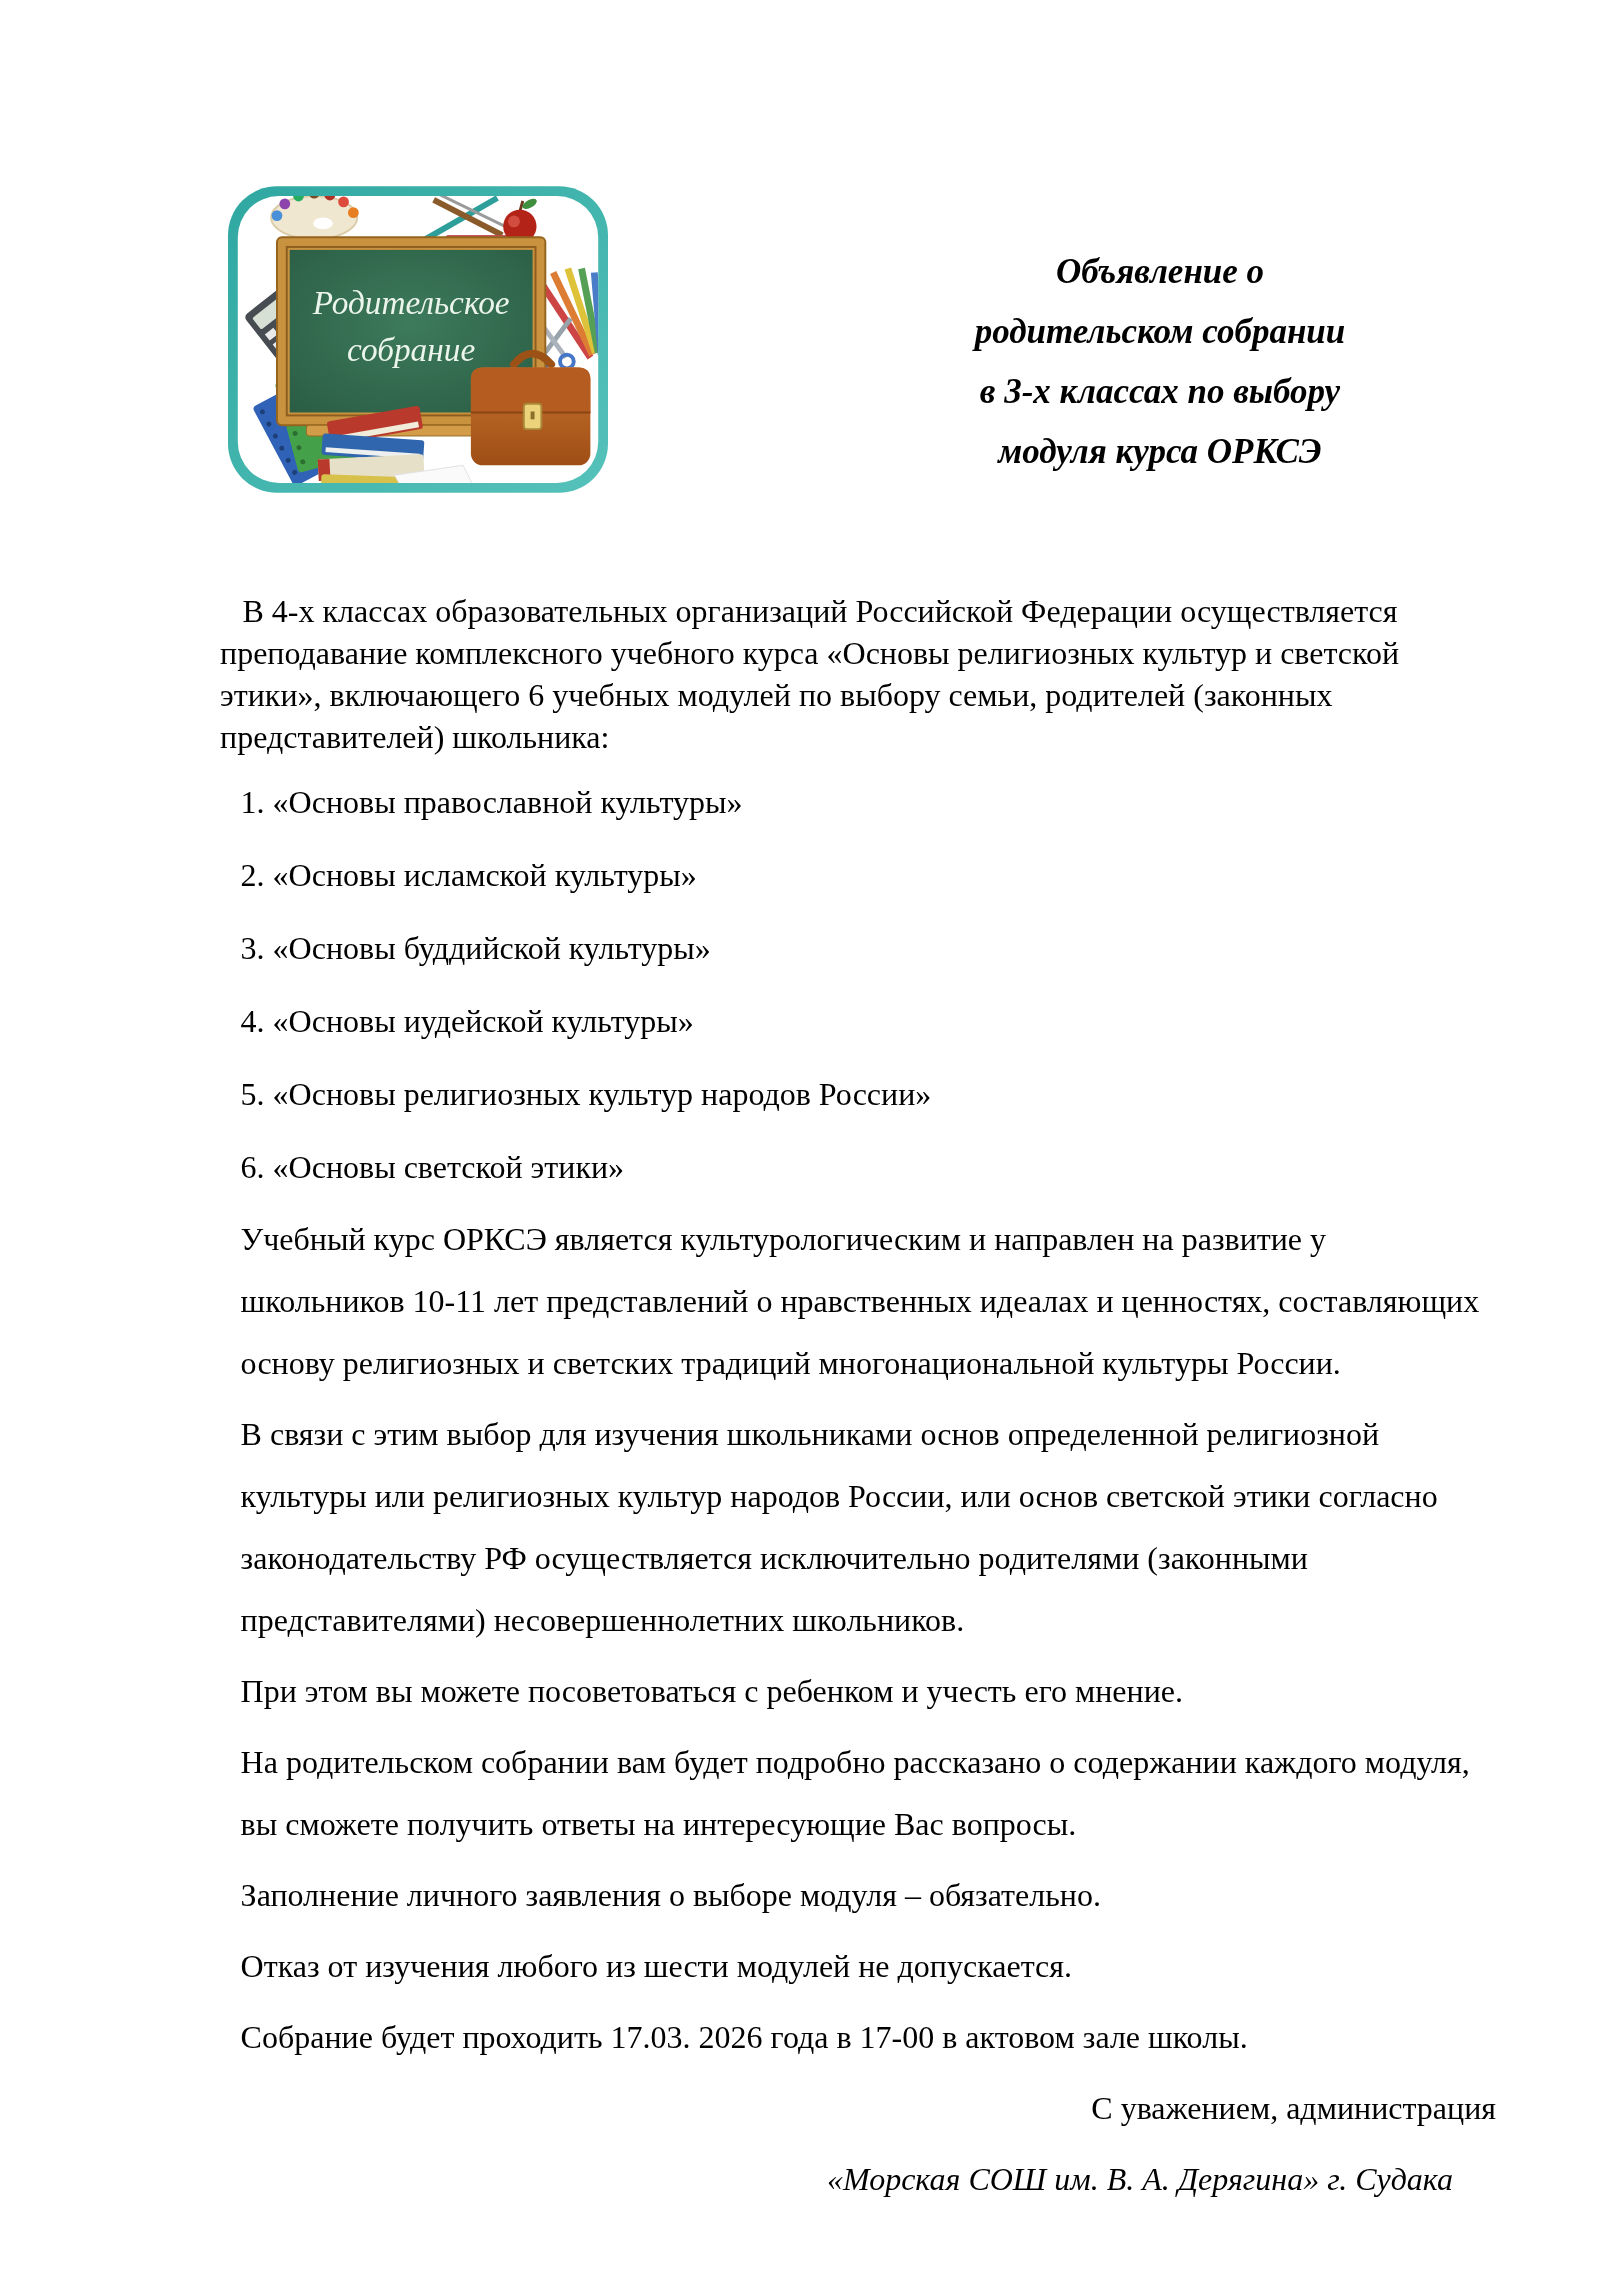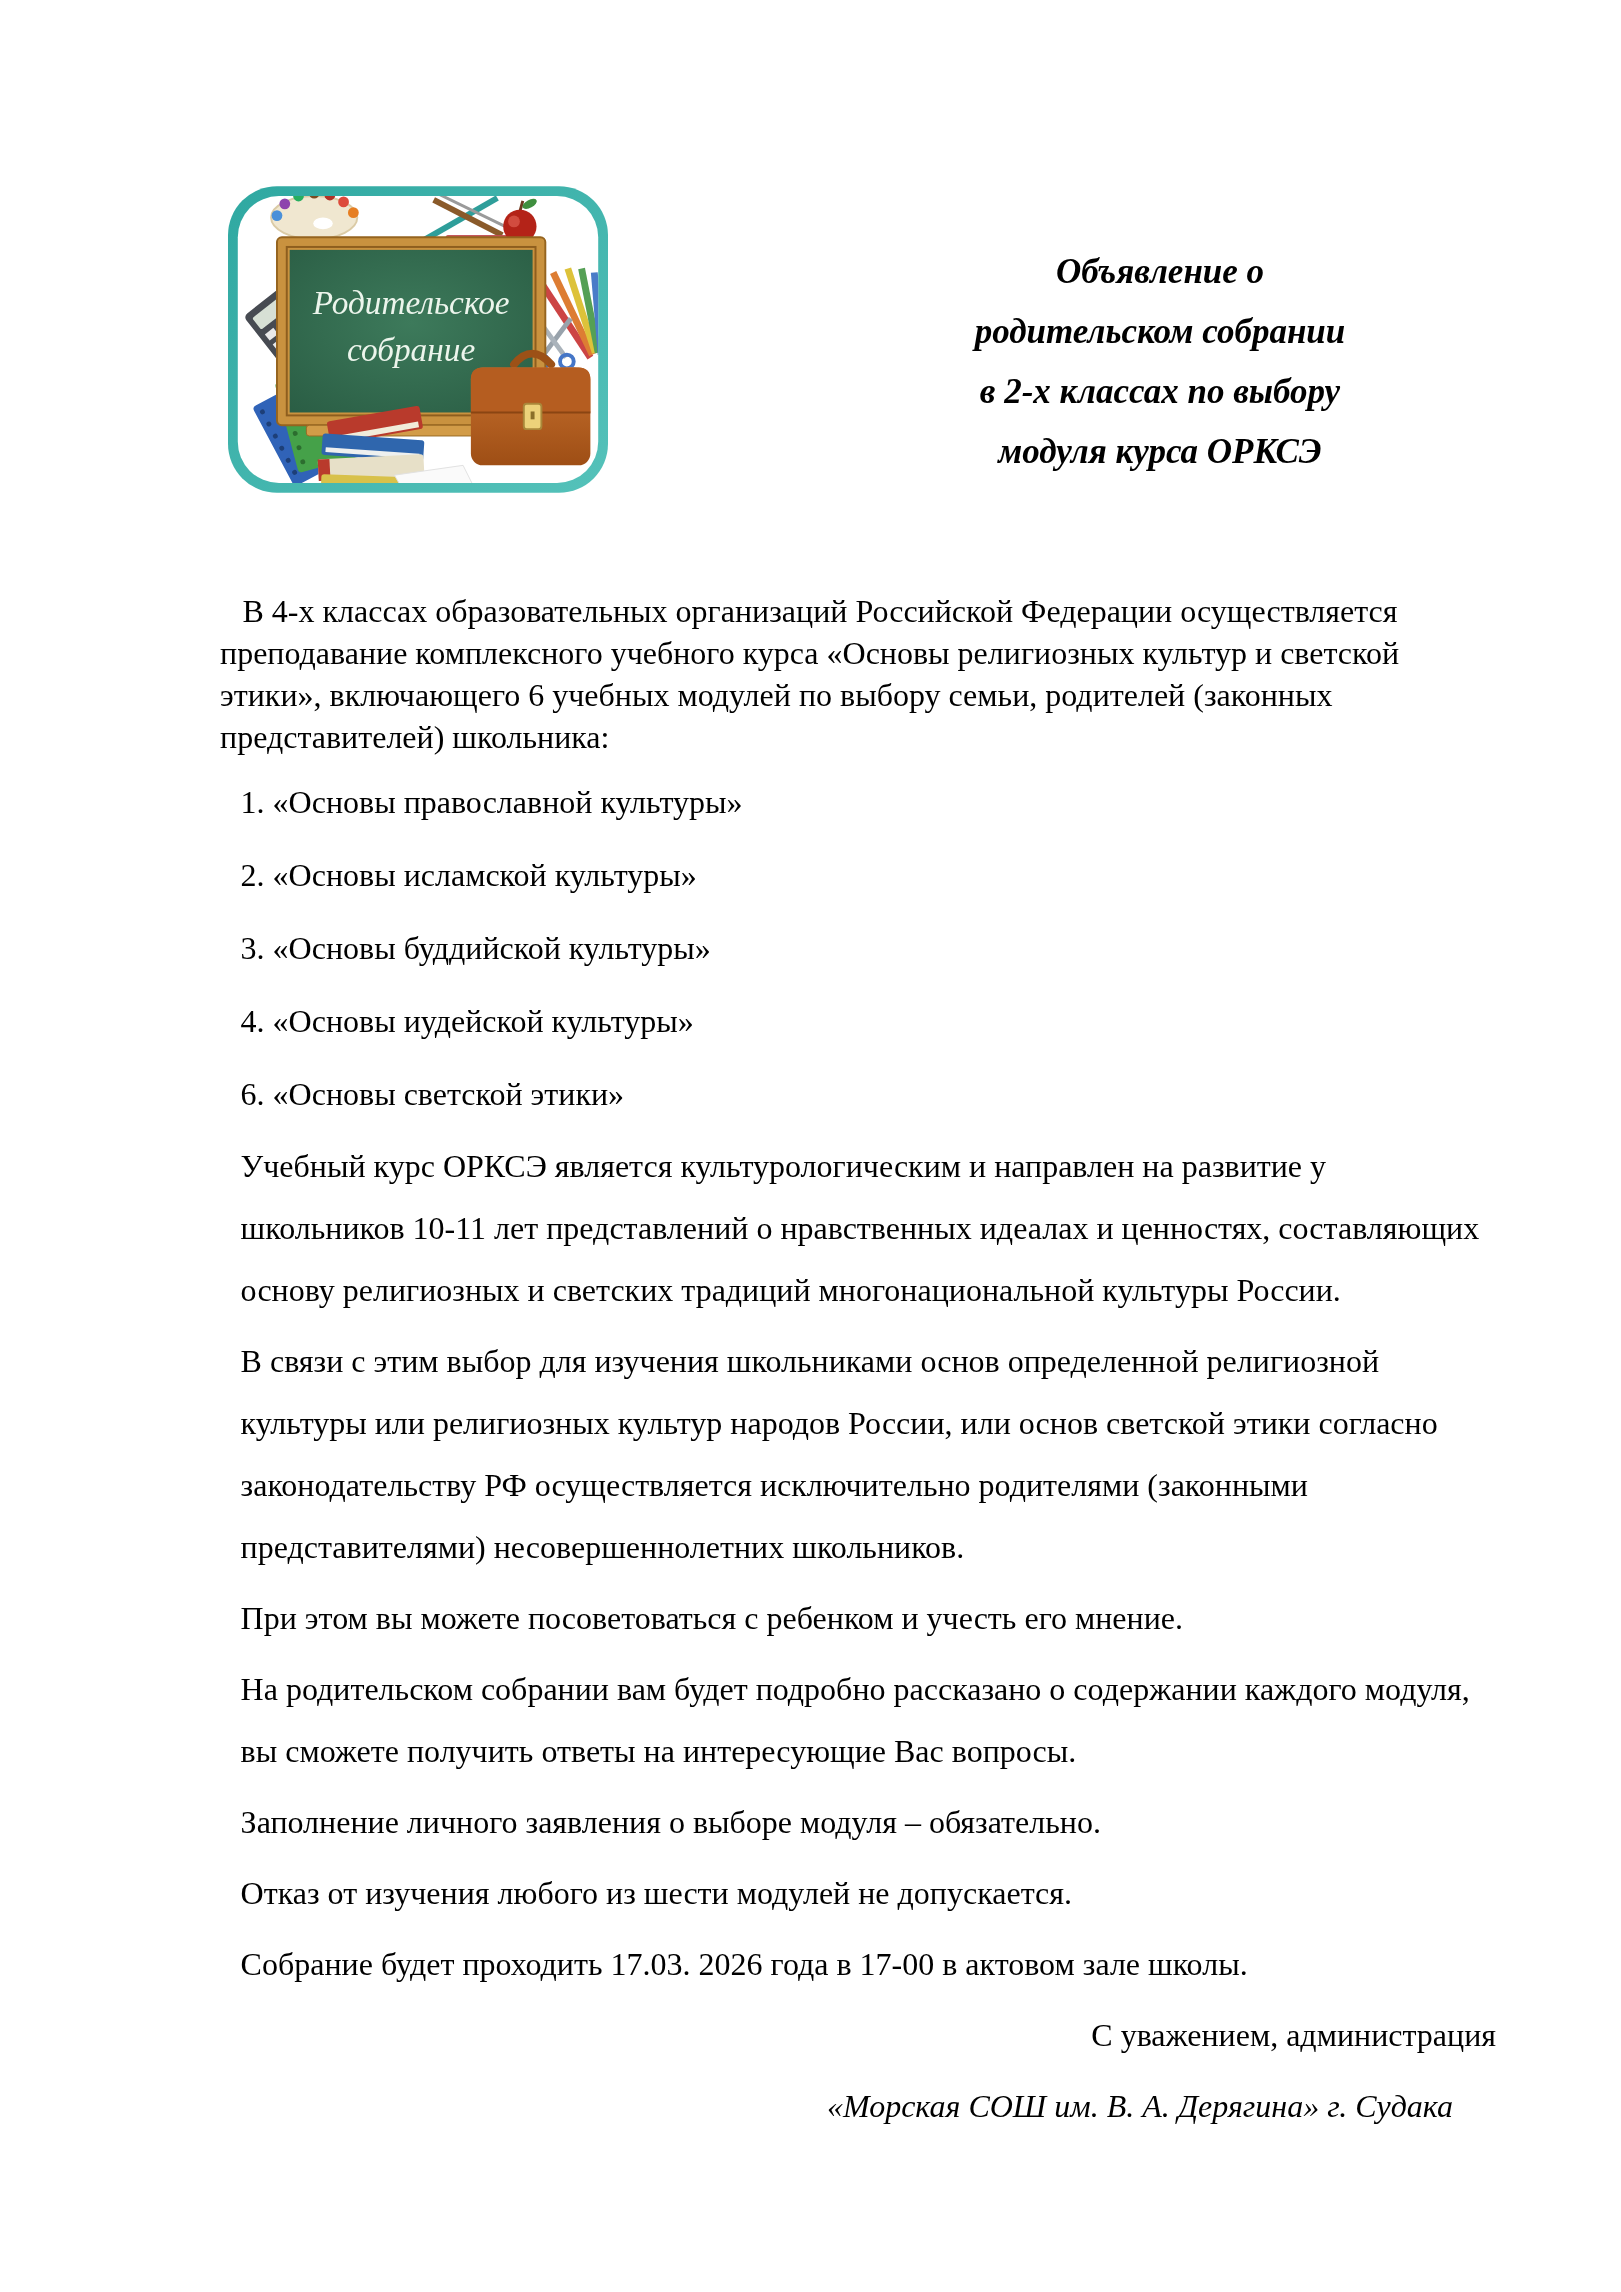--- a/index.html
+++ b/index.html
@@ -201,34 +201,35 @@
         <line x1="248" y1="231" x2="370" y2="231" stroke="#8a4512" stroke-width="2"></line>
         <rect x="302" y="222" width="18" height="26" rx="3" fill="#ecd27a" stroke="#a9873a" stroke-width="2"></rect>
         <rect x="309" y="230" width="4" height="8" fill="#8a6f2a"></rect>
       </g>
     </g>
   </svg>
 
   <div class="doc-title">
     <div>Объявление о</div>
     <div>родительском собрании</div>
-    <div>в 2-х классах по выбору</div>
+    <div>в 3-х классах по выбору</div>
     <div>модуля курса ОРКСЭ</div>
   </div>
 
 
   <div class="body-text">
 
     <p class="intro">В 4-х классах образовательных организаций Российской Федерации осуществляется преподавание комплексного учебного курса «Основы религиозных культур и светской этики», включающего 6 учебных модулей по выбору семьи, родителей (законных представителей) школьника:</p>
 
     <div class="modules">
       <p>1. «Основы православной культуры»</p>
       <p>2. «Основы исламской культуры»</p>
       <p>3. «Основы буддийской культуры»</p>
       <p>4. «Основы иудейской культуры»</p>
+      <p>5. «Основы религиозных культур народов России»</p>
       <p>6. «Основы светской этики»</p>
     </div>
 
     <div class="paras">
       <p>Учебный курс ОРКСЭ является культурологическим и направлен на развитие у школьников 10-11 лет представлений о нравственных идеалах и ценностях, составляющих основу религиозных и светских традиций многонациональной культуры России.</p>
       <p>В связи с этим выбор для изучения школьниками основ определенной религиозной культуры или религиозных культур народов России, или основ светской этики согласно законодательству РФ осуществляется исключительно родителями (законными представителями) несовершеннолетних школьников.</p>
       <p>При этом вы можете посоветоваться с ребенком и учесть его мнение.</p>
       <p>На родительском собрании вам будет подробно рассказано о содержании каждого модуля, вы сможете получить ответы на интересующие Вас вопросы.</p>
       <p>Заполнение личного заявления о выборе модуля – обязательно.</p>
       <p>Отказ от изучения любого из шести модулей не допускается.</p>

